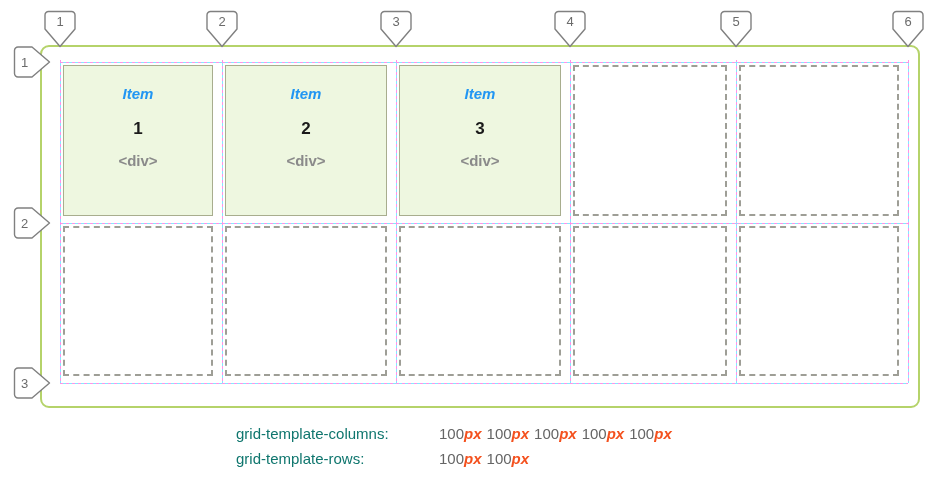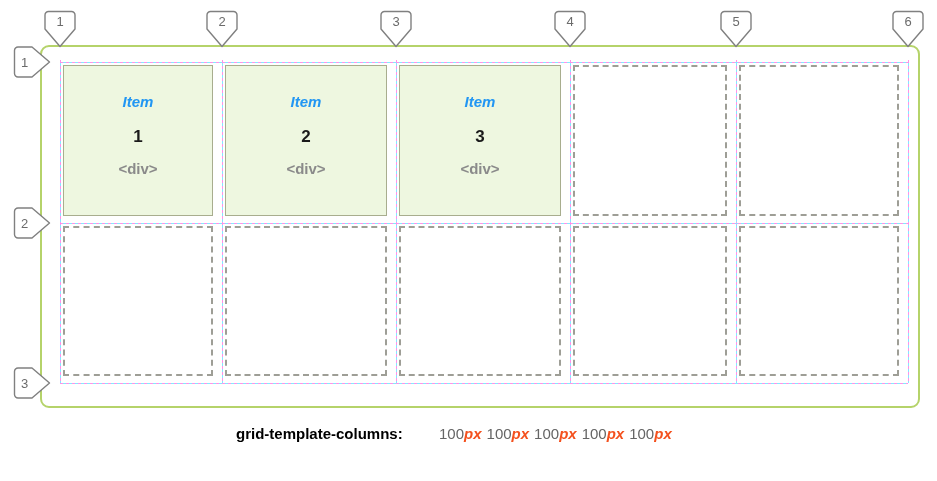--- a/index.html
+++ b/index.html
@@ -72,21 +72,21 @@
     border: 2px dashed #9e9e96;
     background: transparent;
   }
   .cell.filled {
     border: 1px solid #a8ad8e;
     background: #eef7e0;
     display: flex;
     flex-direction: column;
     align-items: center;
     justify-content: flex-start;
-    padding-top: 28px;
+    padding-top: 20px;
   }
 
   .cell .item-label {
     font-style: italic;
     font-weight: bold;
     font-size: 15px;
     color: #2196f3;
     line-height: 1;
   }
   .cell .item-number {
@@ -132,22 +132,22 @@
     top: 421px;
     font-size: 15px;
     line-height: 25px;
   }
   .legend-row {
     display: flex;
     align-items: baseline;
     white-space: nowrap;
   }
   .legend-prop {
-    color: #000000;
-    font-weight: bold;
+    color: #0f766e;
+    font-weight: normal;
     width: 203px;
     flex: 0 0 203px;
   }
   .legend-vals {
     color: #656565;
     font-weight: bold;
     text-align: center;
   }
   .legend-vals .unit {
     color: #f4511e;
@@ -259,15 +259,19 @@
         </svg>
         <div class="mk-num" style="left:2px;top:3px;width:19px;height:26px;">3</div>
       </div>
     </div>
 
   <div class="legend">
     <div class="legend-row">
       <span class="legend-prop">grid-template-columns:</span>
       <span class="legend-vals" id="legend-vals-0"><span class="num">100</span><span class="unit">px</span><span class="sp">&nbsp;</span><span class="num">100</span><span class="unit">px</span><span class="sp">&nbsp;</span><span class="num">100</span><span class="unit">px</span><span class="sp">&nbsp;</span><span class="num">100</span><span class="unit">px</span><span class="sp">&nbsp;</span><span class="num">100</span><span class="unit">px</span></span>
     </div>
+    <div class="legend-row">
+      <span class="legend-prop">grid-template-rows:</span>
+      <span class="legend-vals" id="legend-vals-1"><span class="num">100</span><span class="unit">px</span><span class="sp">&nbsp;</span><span class="num">100</span><span class="unit">px</span></span>
+    </div>
   </div>
 
 </div>
 
 </body></html>

